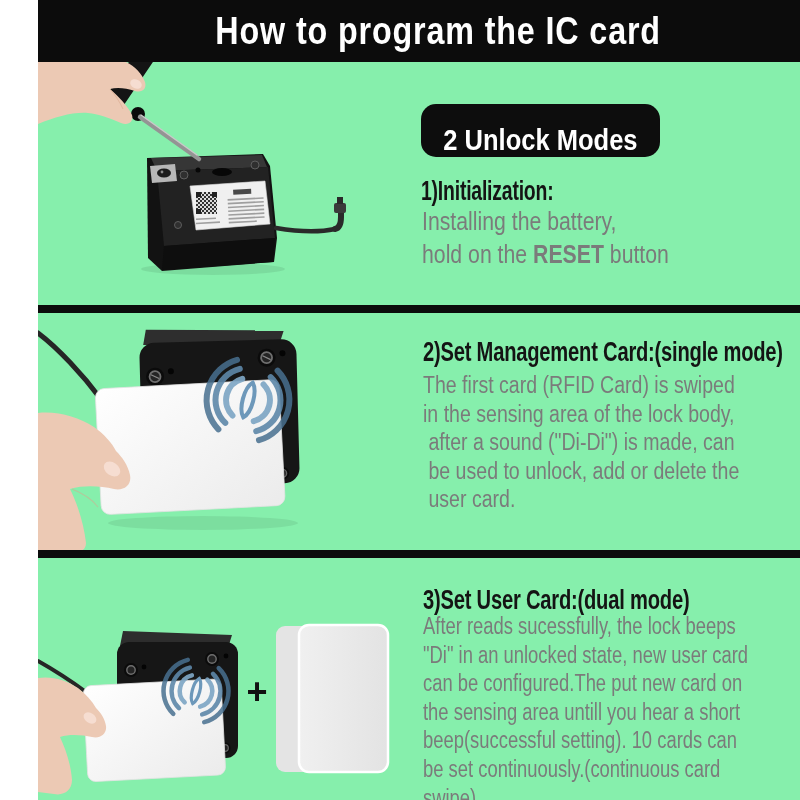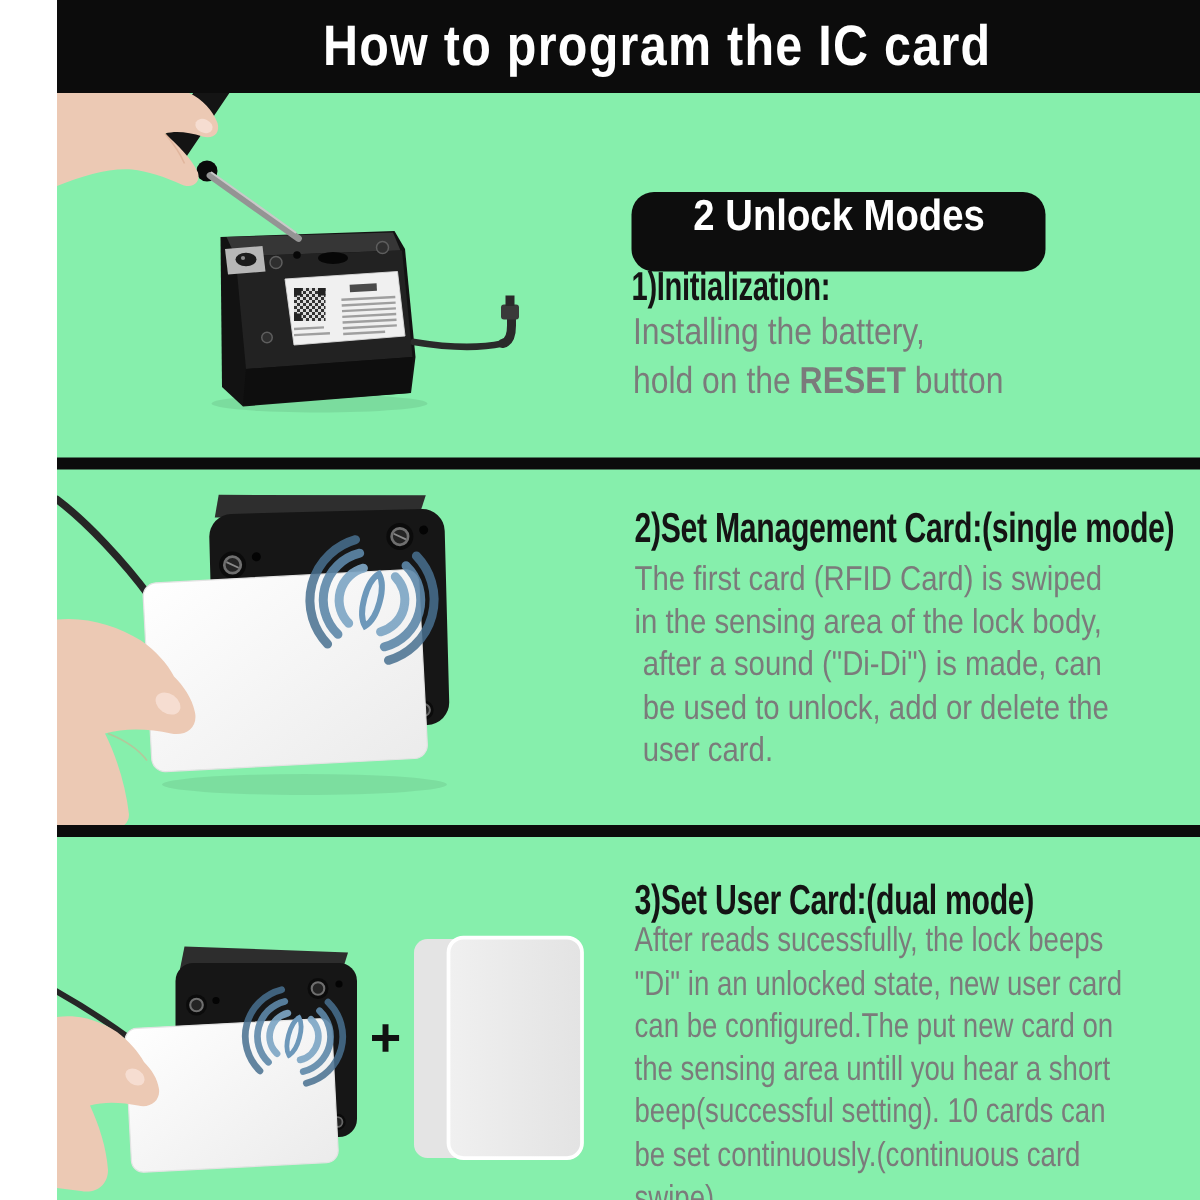--- a/index.html
+++ b/index.html
@@ -6,22 +6,22 @@
   .canvas{position:relative;width:800px;height:800px;background:#86efac;overflow:hidden;
           font-family:"Liberation Sans",sans-serif;margin-left:38px;}
   .header{position:absolute;left:0;top:0;width:800px;height:62px;background:var(--header-bg,#0c0c0c);
           display:flex;align-items:center;justify-content:center;}
   .header .title{color:var(--header-text,#fff);font-size:38px;font-weight:bold;letter-spacing:1px;
           transform:scaleX(.85);white-space:nowrap;}
   .divider{position:absolute;left:0;width:800px;height:8px;background:var(--divider,#0c0c0c);}
   #divider1{top:305px;} #divider2{top:550px;}
   .photo{position:absolute;left:0;}
   #photo1{top:62px;} #photo2{top:313px;} #photo3{top:558px;}
-  .badge{position:absolute;left:383px;top:128px;width:276px;height:53px;border-radius:15px;
-         background:var(--badge-bg,#0d0d0d);display:flex;align-items:flex-start;justify-content:center;}
+  .badge{position:absolute;left:383px;top:104px;width:239px;height:53px;border-radius:15px;
+         background:var(--badge-bg,#0d0d0d);display:flex;align-items:flex-end;justify-content:center;}
   .badge span{color:var(--badge-text,#fff);font-size:29px;font-weight:bold;white-space:nowrap;transform:scaleX(.88);}
   .heading{position:absolute;color:var(--heading-color,#141414);font-weight:bold;font-size:28px;
            letter-spacing:-.3px;white-space:nowrap;transform:scaleX(.72);transform-origin:left top;}
   #h1{left:383px;top:176px;font-size:27px;}
   #h2{left:385px;top:336px;}
   #h3{left:385px;top:584px;}
   .body-text{position:absolute;color:var(--body-color,#7b7b7b);font-size:23px;line-height:28.6px;
              white-space:pre-wrap;transform-origin:left top;}
   #body1{left:384px;top:205px;font-size:25px;line-height:33px;transform:scaleX(.85);}
   #body1 b{font-weight:bold;color:var(--body-color,#7b7b7b);}

